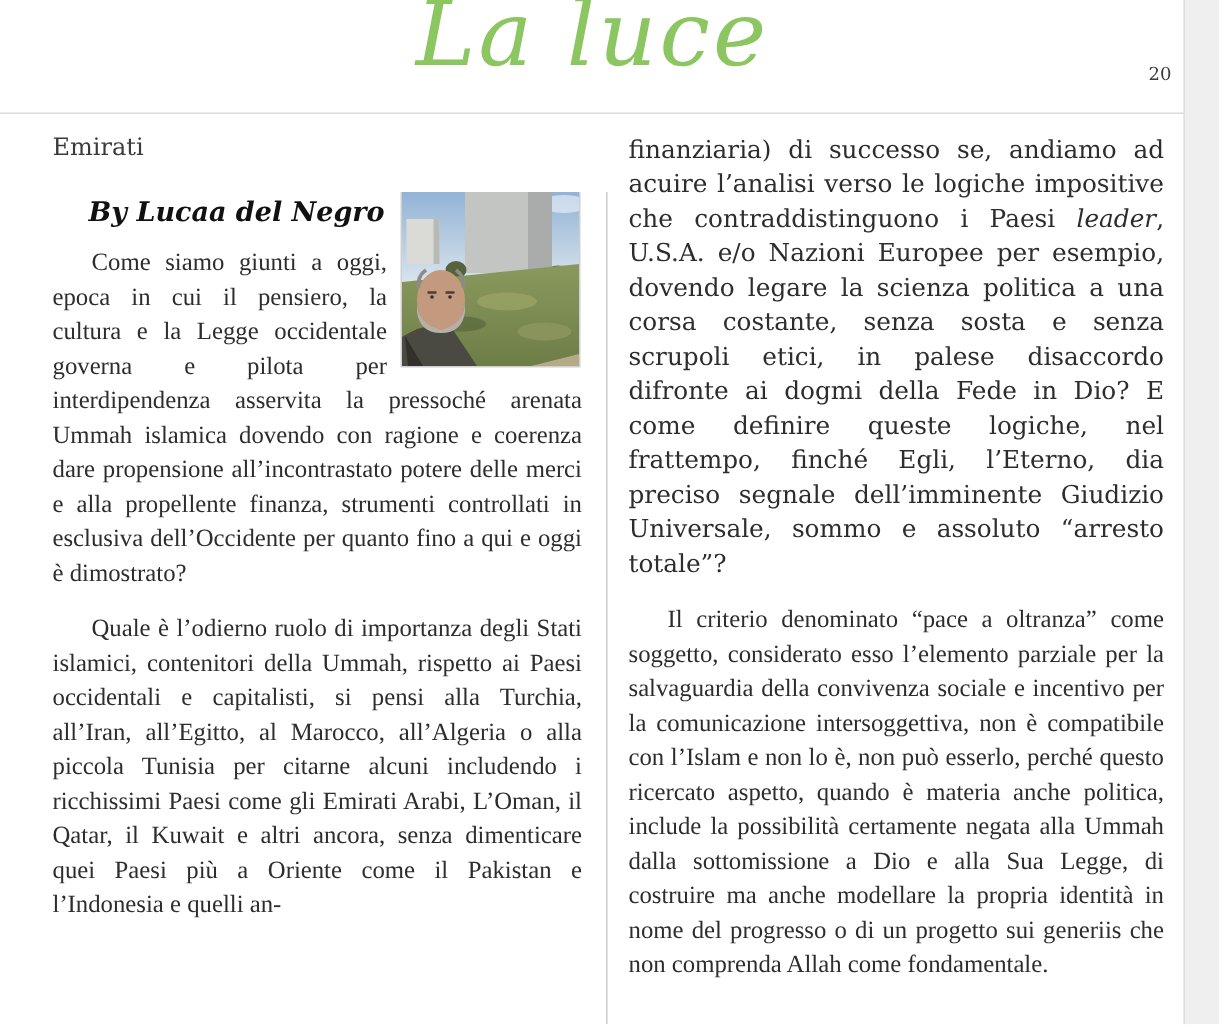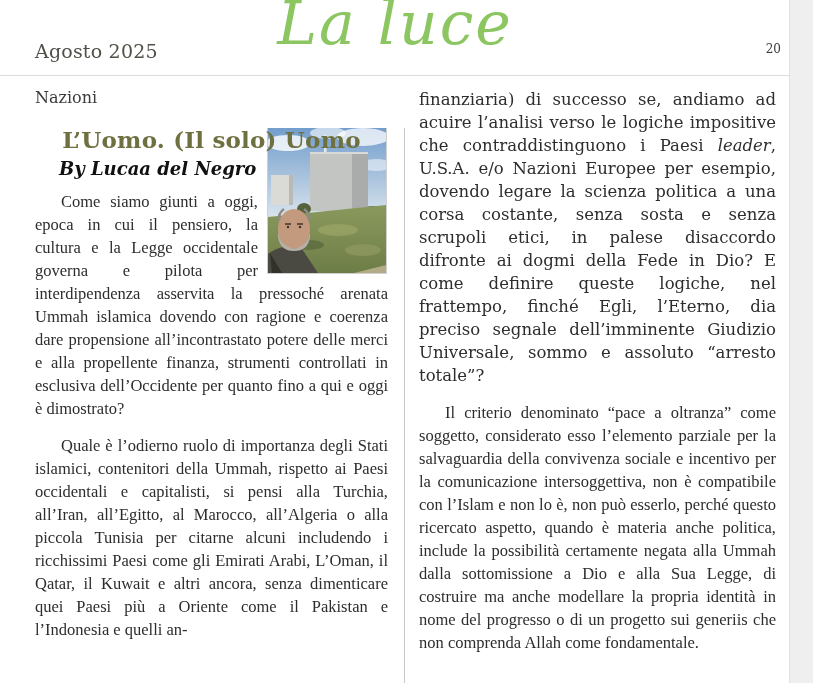--- a/index.html
+++ b/index.html
@@ -57,30 +57,28 @@
   .italic{font-style:italic;margin-top:20px;}
 </style>
 </head>
 <body>
 
 <div class="page">
 
   <div class="page-edge"></div>
 
   <div class="magazine-title">La luce</div>
-  <div class="issue-date">Agosto 2025</div>
   <div class="page-number">20</div>
   <div class="header-rule"></div>
 
-  <div class="language-label">Nazioni</div>
+  <div class="language-label">Emirati</div>
 
   <div class="col-divider"></div>
 
   <div class="col col-left">
-    <h1 class="article-title">L’Uomo. (Il solo) Uomo</h1>
 
     <svg class="article-photo" viewBox="0 0 118 148" preserveAspectRatio="none" aria-hidden="true">
       <defs>
         <linearGradient id="sky" x1="0" y1="0" x2="0" y2="1">
           <stop offset="0" stop-color="#6f9bcc"></stop>
           <stop offset="0.55" stop-color="#a9c3dd"></stop>
           <stop offset="1" stop-color="#dce6ee"></stop>
         </linearGradient>
         <linearGradient id="grass" x1="0" y1="0" x2="0" y2="1">
           <stop offset="0" stop-color="#8a9a5e"></stop>

